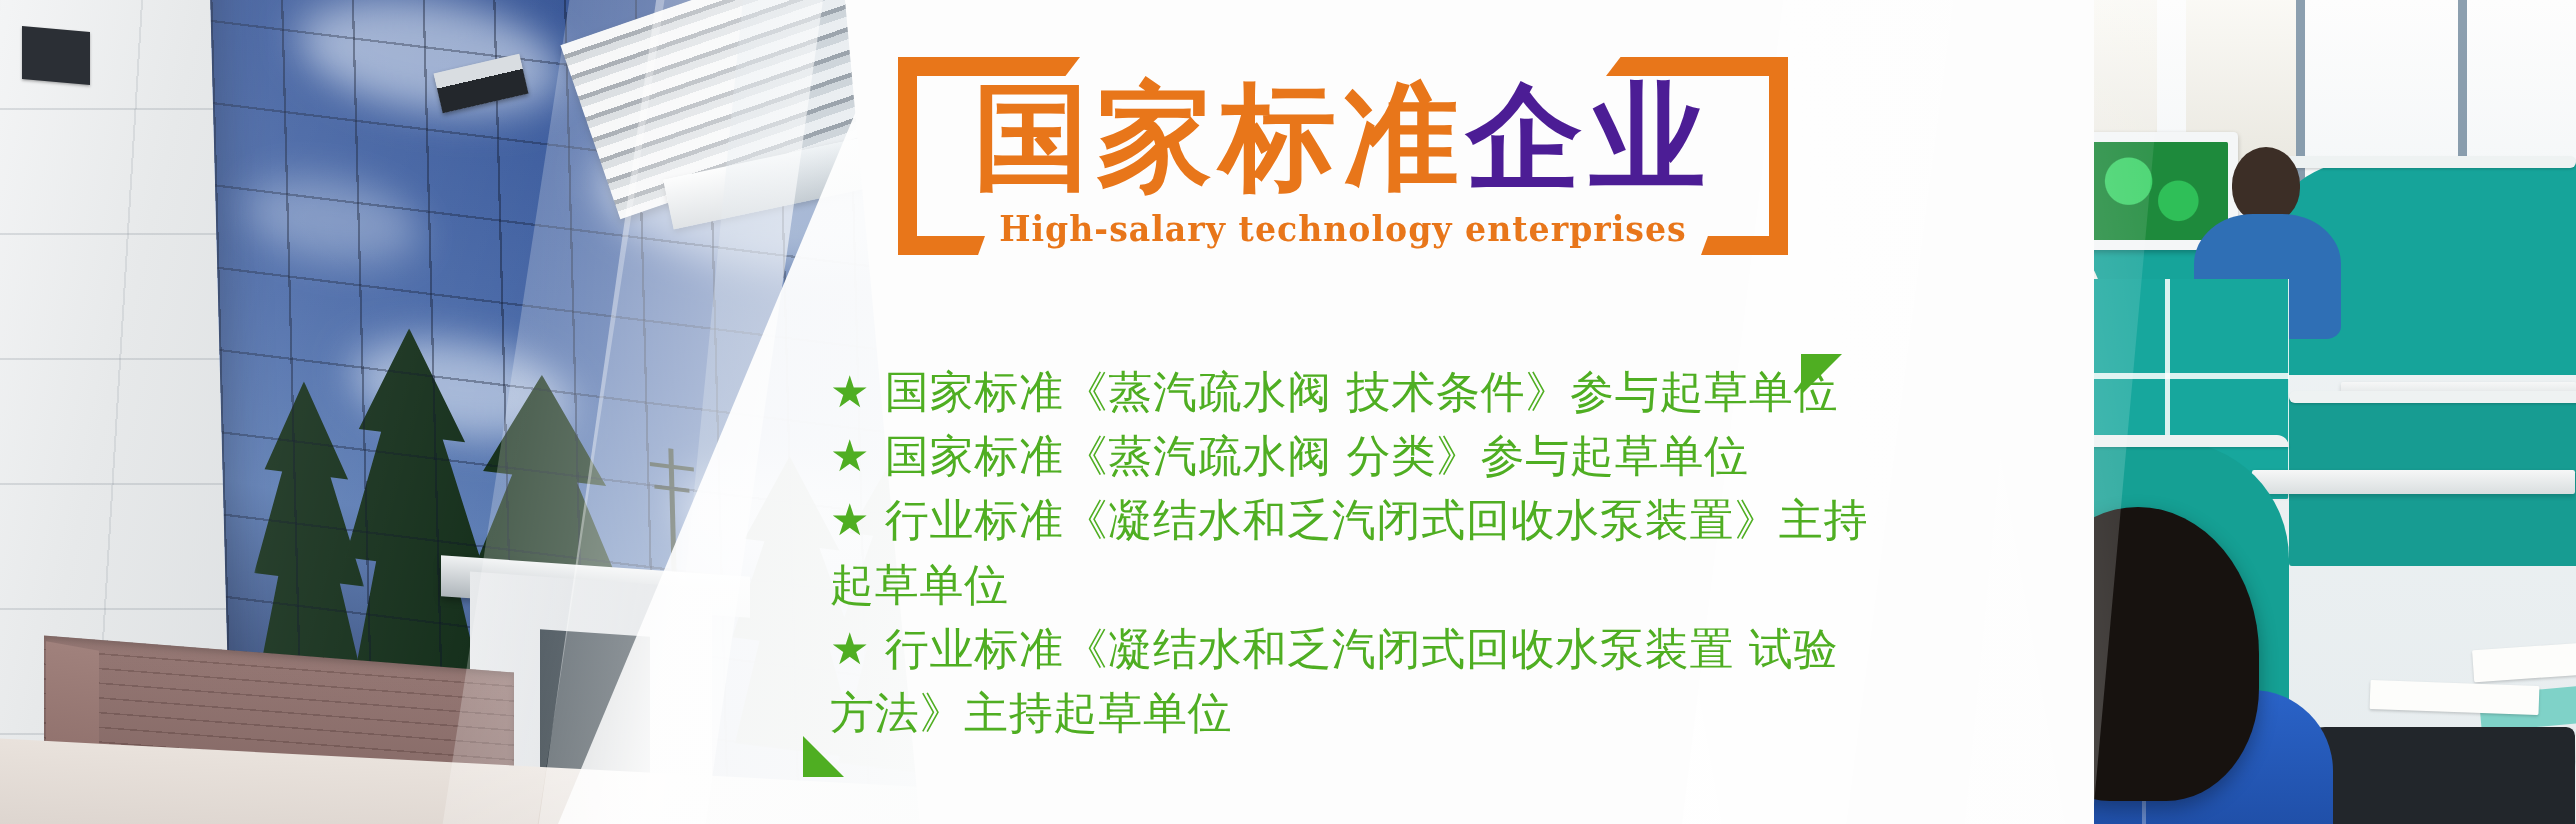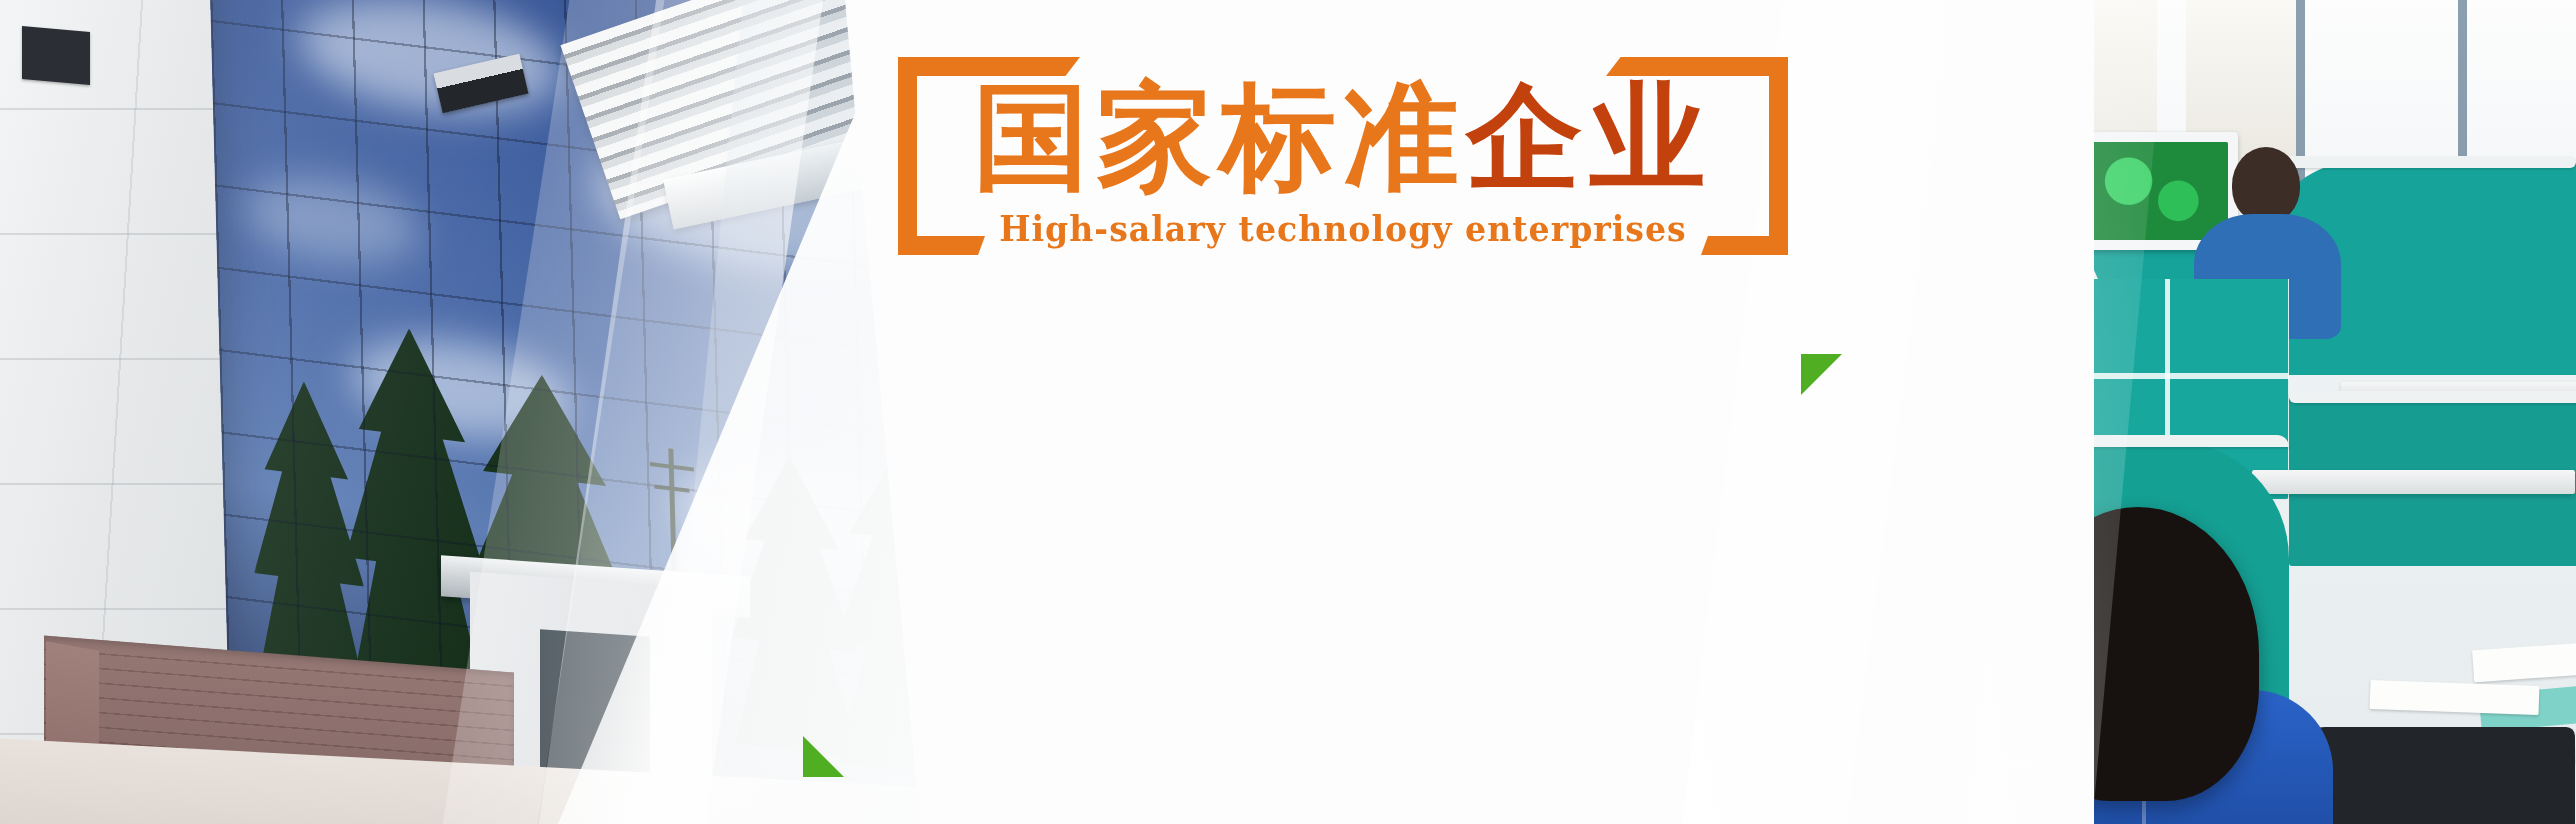--- a/index.html
+++ b/index.html
@@ -338,21 +338,21 @@
   .title-wrap{
     position:absolute; left:898px; top:63px; width:890px; height:147px;
     display:flex; align-items:center; justify-content:center;
   }
   .title{
     font-size:116px; font-weight:bold; line-height:1;
     letter-spacing:7.3px; white-space:nowrap;
     font-family:"DejaVu Sans","Liberation Sans",sans-serif;
   }
   .title .t-orange{ color:#E8761A; }
-  .title .t-red{ color:#c2410c; }
+  .title .t-red{ color:#4c1d95; }
 
   .subtitle{
     position:absolute; left:898px; top:207px; width:890px;
     text-align:center;
     color:#E8761A;
     font-size:36px; font-weight:bold;
     letter-spacing:1.1px;
     transform:scaleX(.92);
     font-family:"DejaVu Serif","Liberation Serif",serif;
     white-space:nowrap;
@@ -520,18 +520,24 @@
     </div>
 
     <div class="title-wrap">
       <div class="title">
         <span class="t-orange">国家标准</span><span class="t-red">企业</span>
       </div>
     </div>
 
     <div class="subtitle">High-salary technology enterprises</div>
 
+    <div class="body-text">
+      <div class="line">★ 国家标准《蒸汽疏水阀 技术条件》参与起草单位</div>
+      <div class="line">★ 国家标准《蒸汽疏水阀 分类》参与起草单位</div>
+      <div class="line wrap">★ 行业标准《凝结水和乏汽闭式回收水泵装置》主持起草单位</div>
+      <div class="line wrap">★ 行业标准《凝结水和乏汽闭式回收水泵装置 试验方法》主持起草单位</div>
+    </div>
 
     <div class="tri tri-tr"></div>
     <div class="tri tri-bl"></div>
   </div>
 </div>
 
 
 </body></html>

